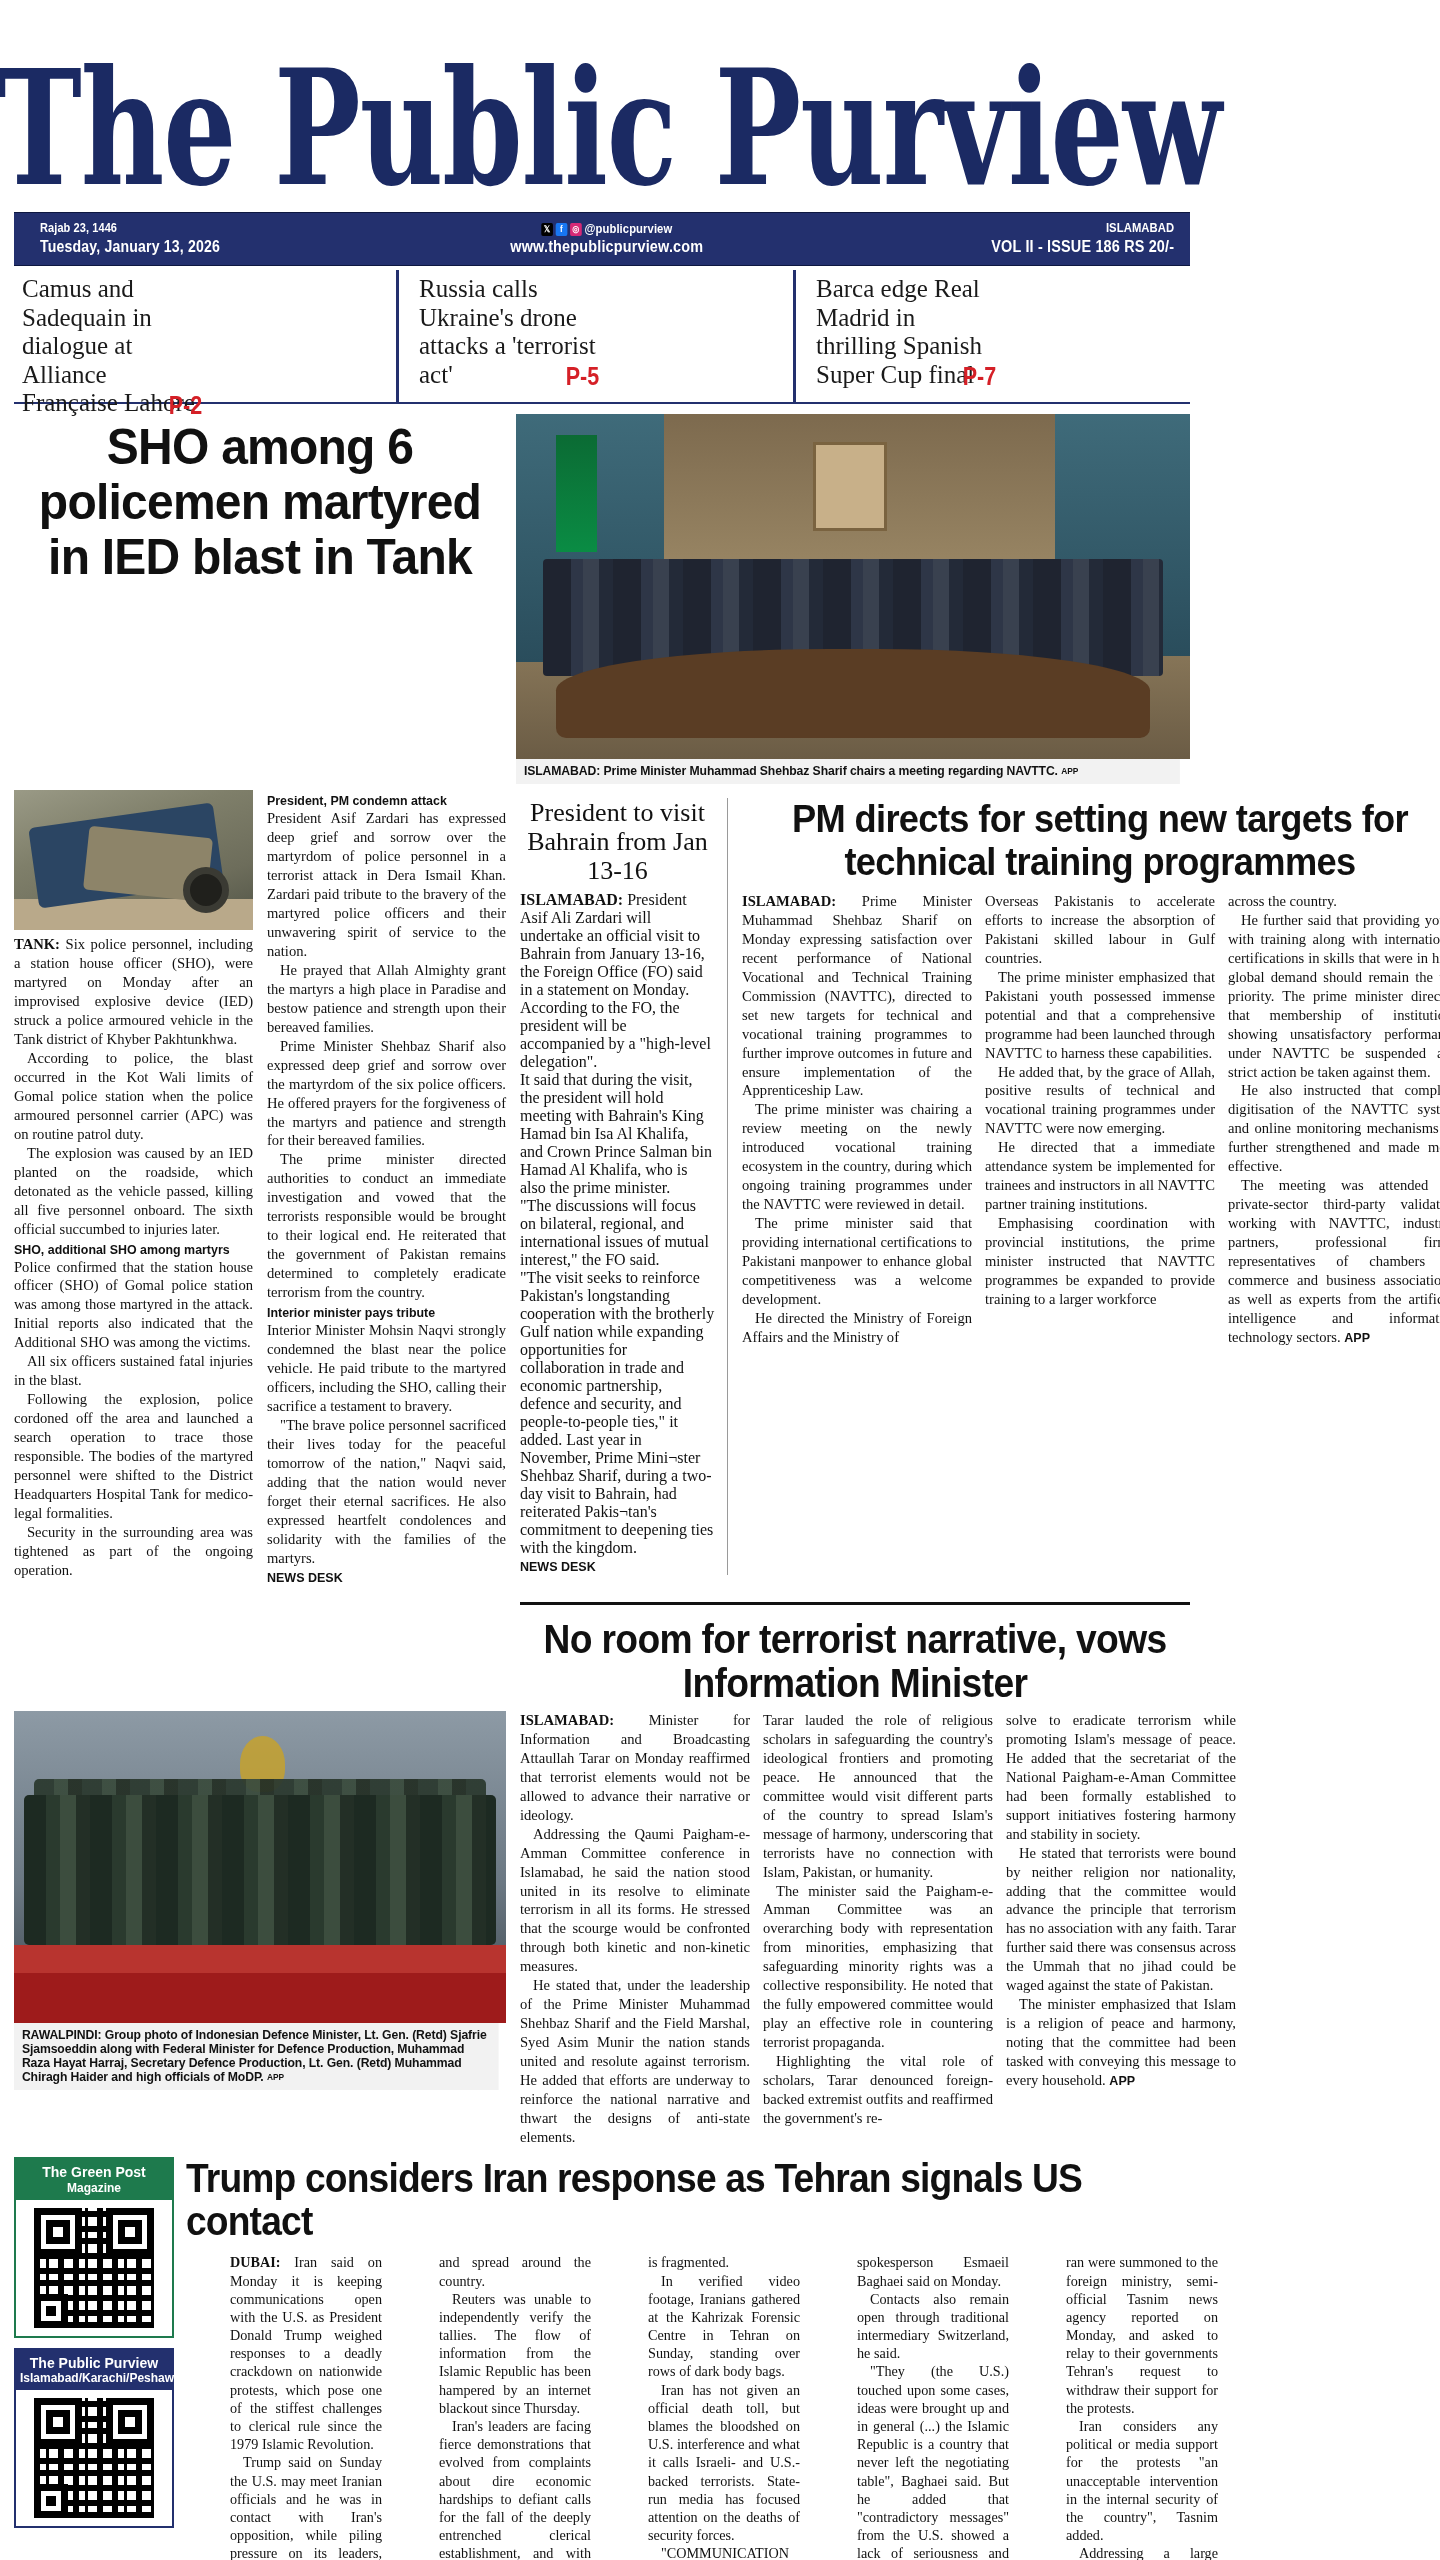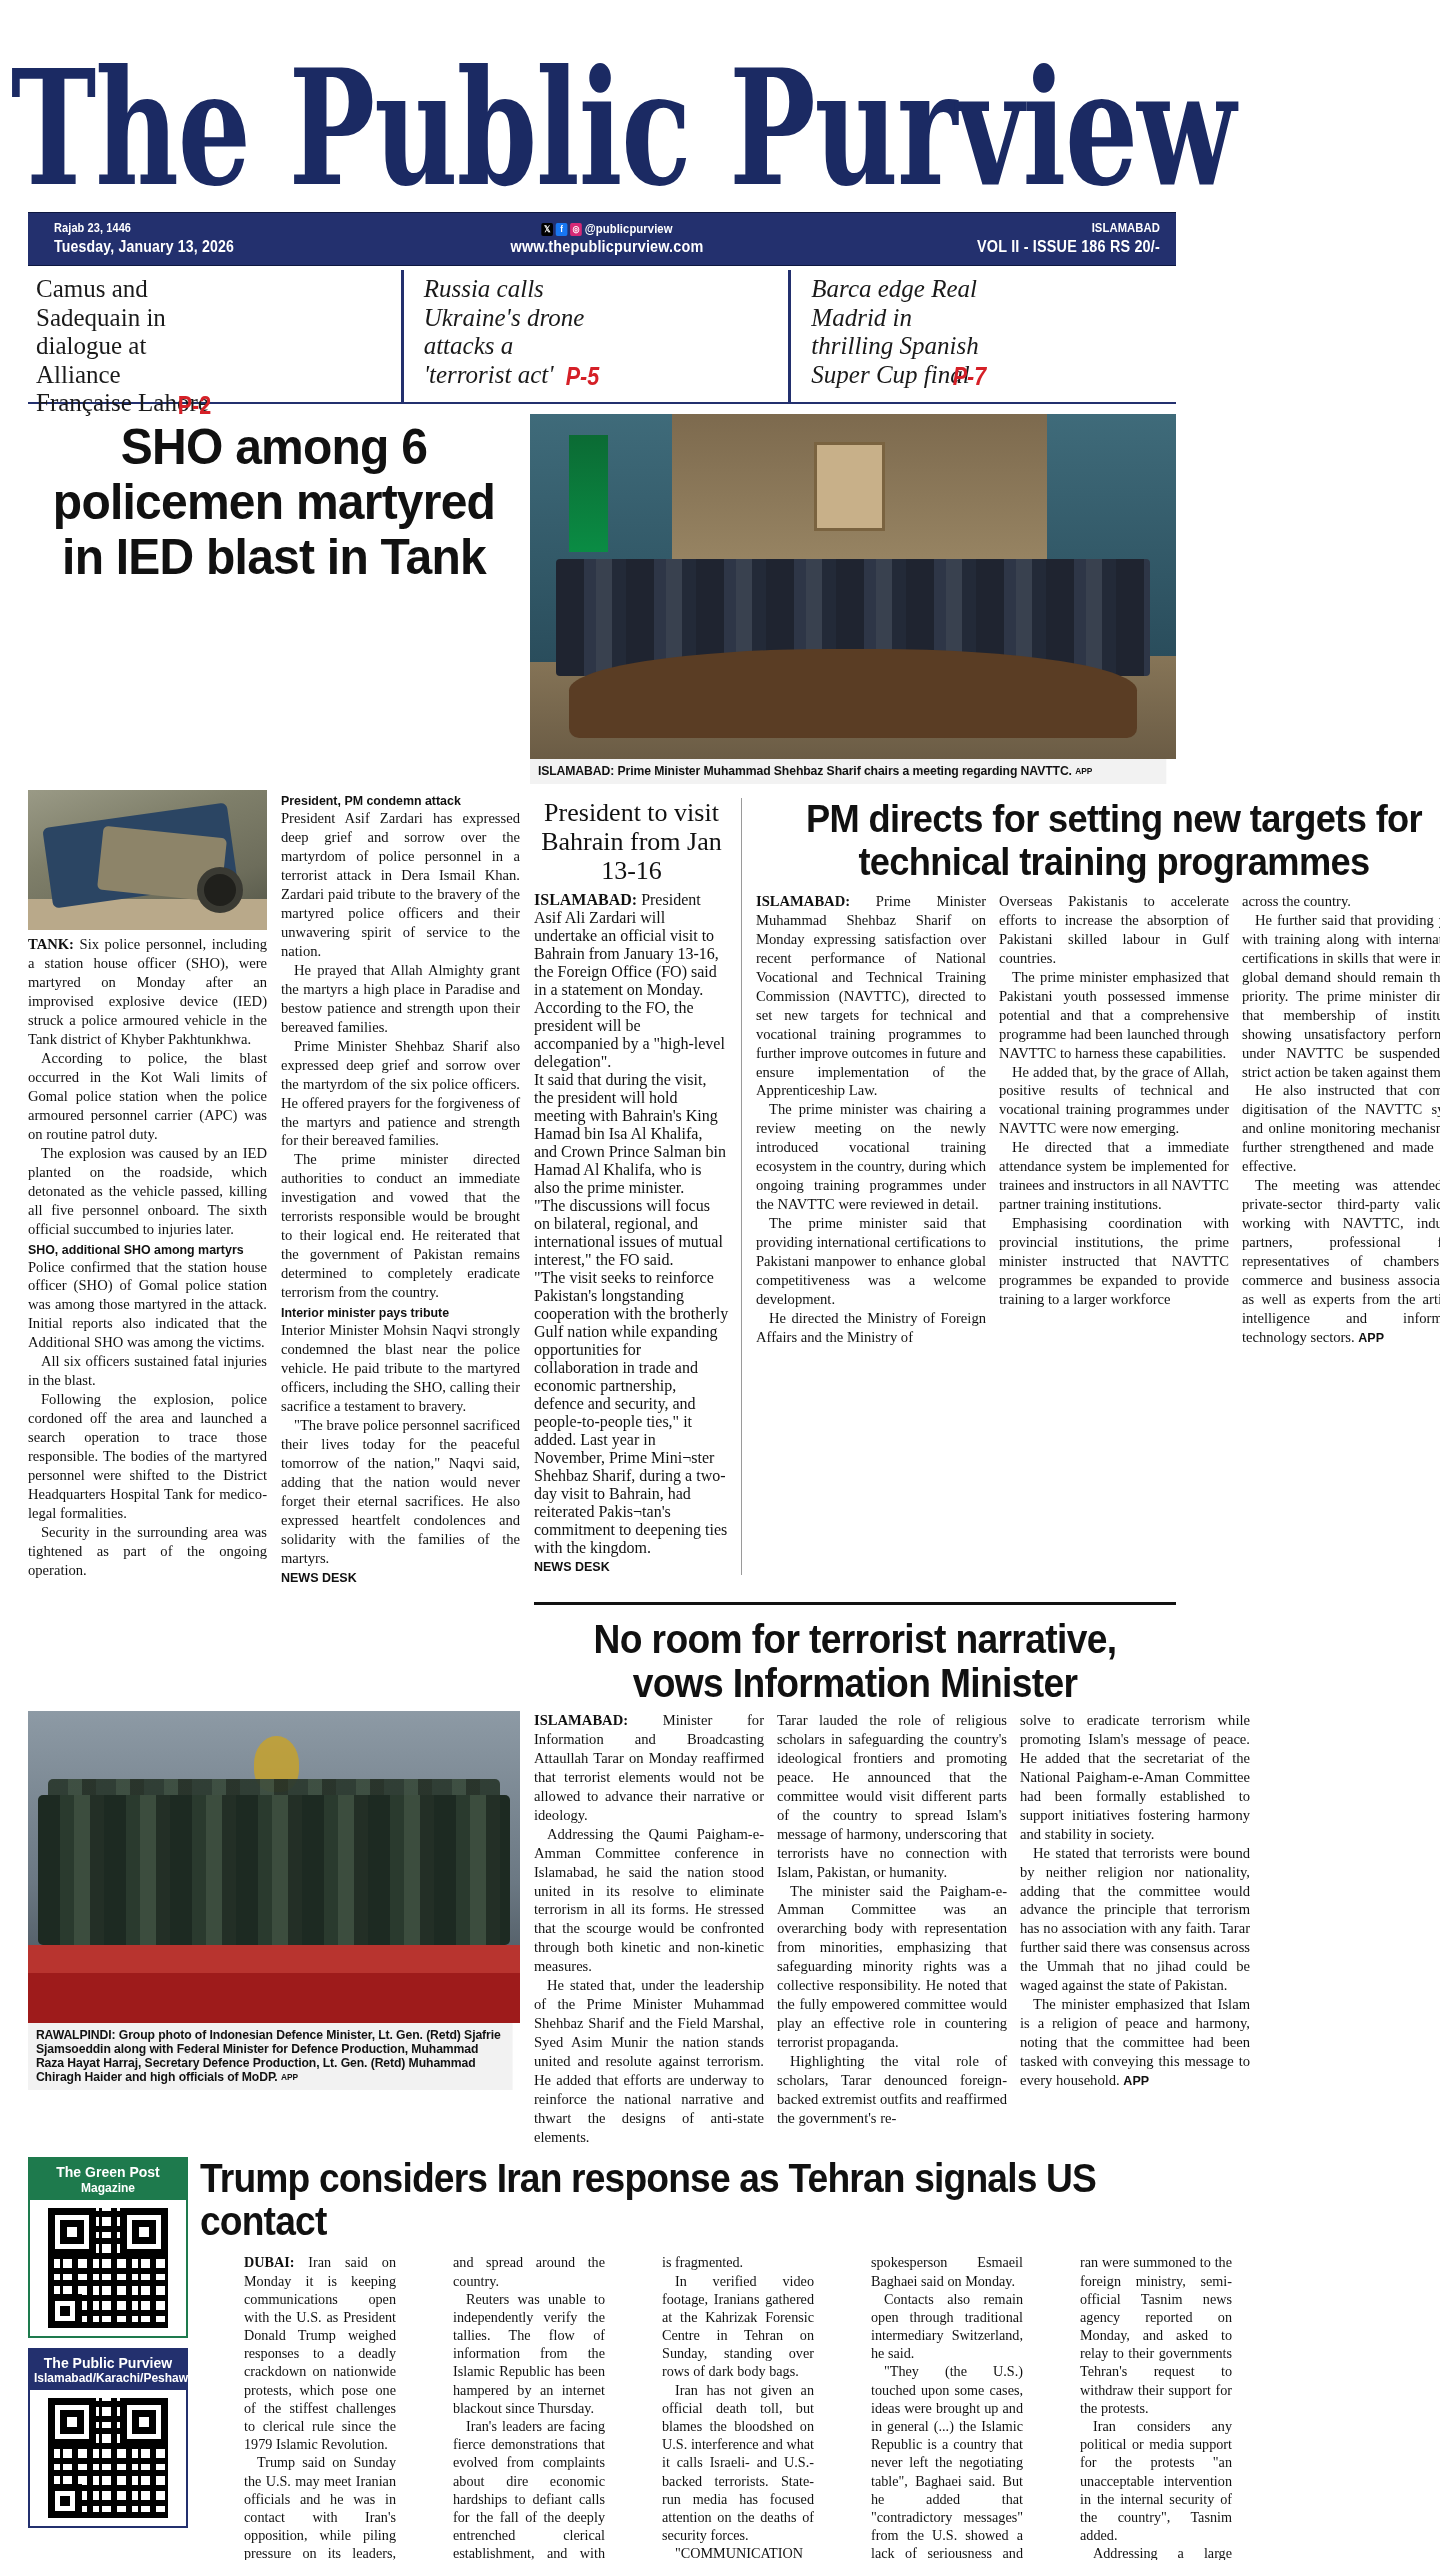--- a/index.html
+++ b/index.html
@@ -3,21 +3,21 @@
 <meta charset="utf-8">
 <style>
   * { box-sizing: border-box; margin: 0; padding: 0; }
   body {
     width: 1440px; height: 2560px;
     background: #ffffff;
     font-family: "Liberation Serif", serif;
     color: #111;
     overflow: hidden;
   }
-  .page { width: 1204px; height: 2560px; position: relative; padding: 0 28px; }
+  .page { width: 1204px; height: 2560px; position: relative; padding: 0 14px; }
 
   
   .masthead {
     text-align: center;
     padding-top: 6px;
     height: 212px;
   }
   .masthead-title {
     font-family: "DejaVu Serif", serif;
     font-weight: bold;
@@ -60,21 +60,21 @@
   .sicon.ig { background: #d62976; }
 
   
   .teasers {
     display: flex;
     height: 134px;
     margin-top: 4px;
     border-bottom: 2.5px solid #23306e;
   }
   .teaser { flex: 1; display: flex; align-items: flex-start; padding: 5px 0 6px 0; position: relative; }
-  .teaser + .teaser { border-left: 3px solid #23306e; padding-left: 12px; font-style: italic; }
+  .teaser + .teaser { border-left: 3px solid #23306e; padding-left: 12px; }
   .teaser-text { width: 52%; position: relative; padding-right: 6px; padding-left: 8px; }
   .teaser-title {
     font-family: "Liberation Serif", serif;
     font-size: 25px;
     line-height: 1.14;
     color: #1a1a1a;
   }
   .teaser-page {
     position: absolute; right: 8px; bottom: -2px;
     color: #d52027; font-family: "Liberation Sans", sans-serif;

